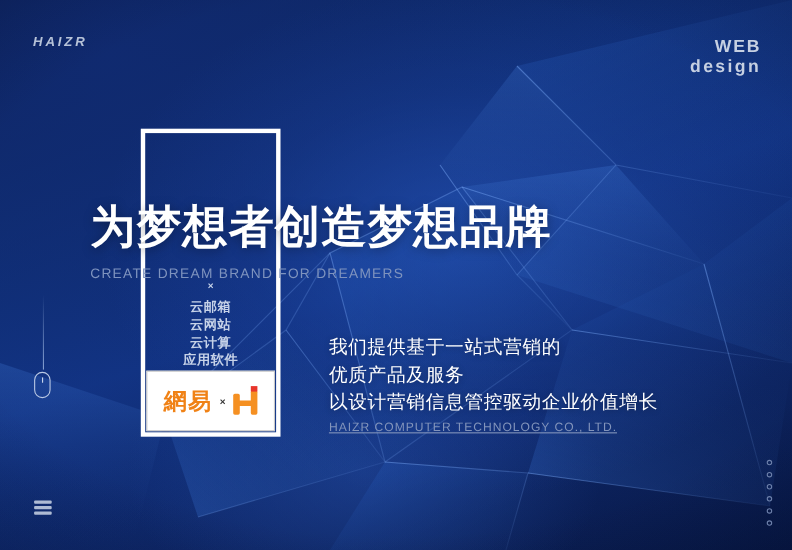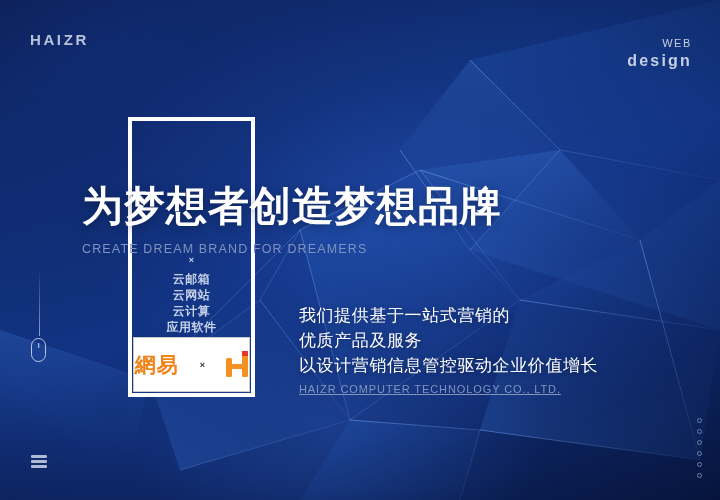--- a/index.html
+++ b/index.html
@@ -24,28 +24,29 @@
     position:absolute; inset:0;
     background:
       radial-gradient(ellipse 110% 95% at 50% 48%, rgba(0,0,0,0) 52%, rgba(3,10,36,0.55) 100%);
     pointer-events:none;
   }
   .poly { position:absolute; inset:0; }
 
   
   .logo-mark {
     position:absolute; left:30px; top:31px;
-    font-size:15px; font-weight:bold; letter-spacing:2.6px;
+    font-size:12px; font-weight:bold; letter-spacing:2.6px;
     color:#b7c3d8;
+    font-style:italic;
   }
   .web-design {
     position:absolute; right:28px; top:34px;
     text-align:right; line-height:18px;
   }
-  .web-design .l1 { font-size:11px; font-weight:normal; letter-spacing:1.6px; color:#c6d0e2; }
+  .web-design .l1 { font-size:16px; font-weight:bold; letter-spacing:1.6px; color:#c6d0e2; }
   .web-design .l2 { font-size:16px; font-weight:bold; letter-spacing:2.2px; color:#c6d0e2;text-align:center; }
 
   
   .frame {
     position:absolute; left:128px; top:117px;
     width:127px; height:280px;
     border:4px solid #ffffff;
     border-top-width:4px;
     background:transparent;
   }
@@ -71,21 +72,21 @@
   .svc-list li {
     list-style:none; font-size:12px; color:#c6d2e8;
     line-height:16px; letter-spacing:.5px;font-weight:bold;
   }
 
   
   .card {
     position:absolute; left:133px; top:337px;
     width:117px; height:55px;
     background:#ffffff; border:1px solid #c9c9c9;
-    display:flex; align-items:center; justify-content:center; gap:21px;
+    display:flex; align-items:center; justify-content:center; gap:7px;
   }
   .ny {
     font-family:"DejaVu Sans", sans-serif;
     font-size:21px; font-weight:bold; color:#f08216;
     letter-spacing:1px; line-height:22px;
   }
   .times { font-size:9px; color:#333; font-weight:bold; }
   .hlogo { position:relative; width:22px; height:24px; }
   .hlogo .bar-l, .hlogo .bar-r, .hlogo .bar-m {
     position:absolute; background:#f59022; border-radius:1.5px;

